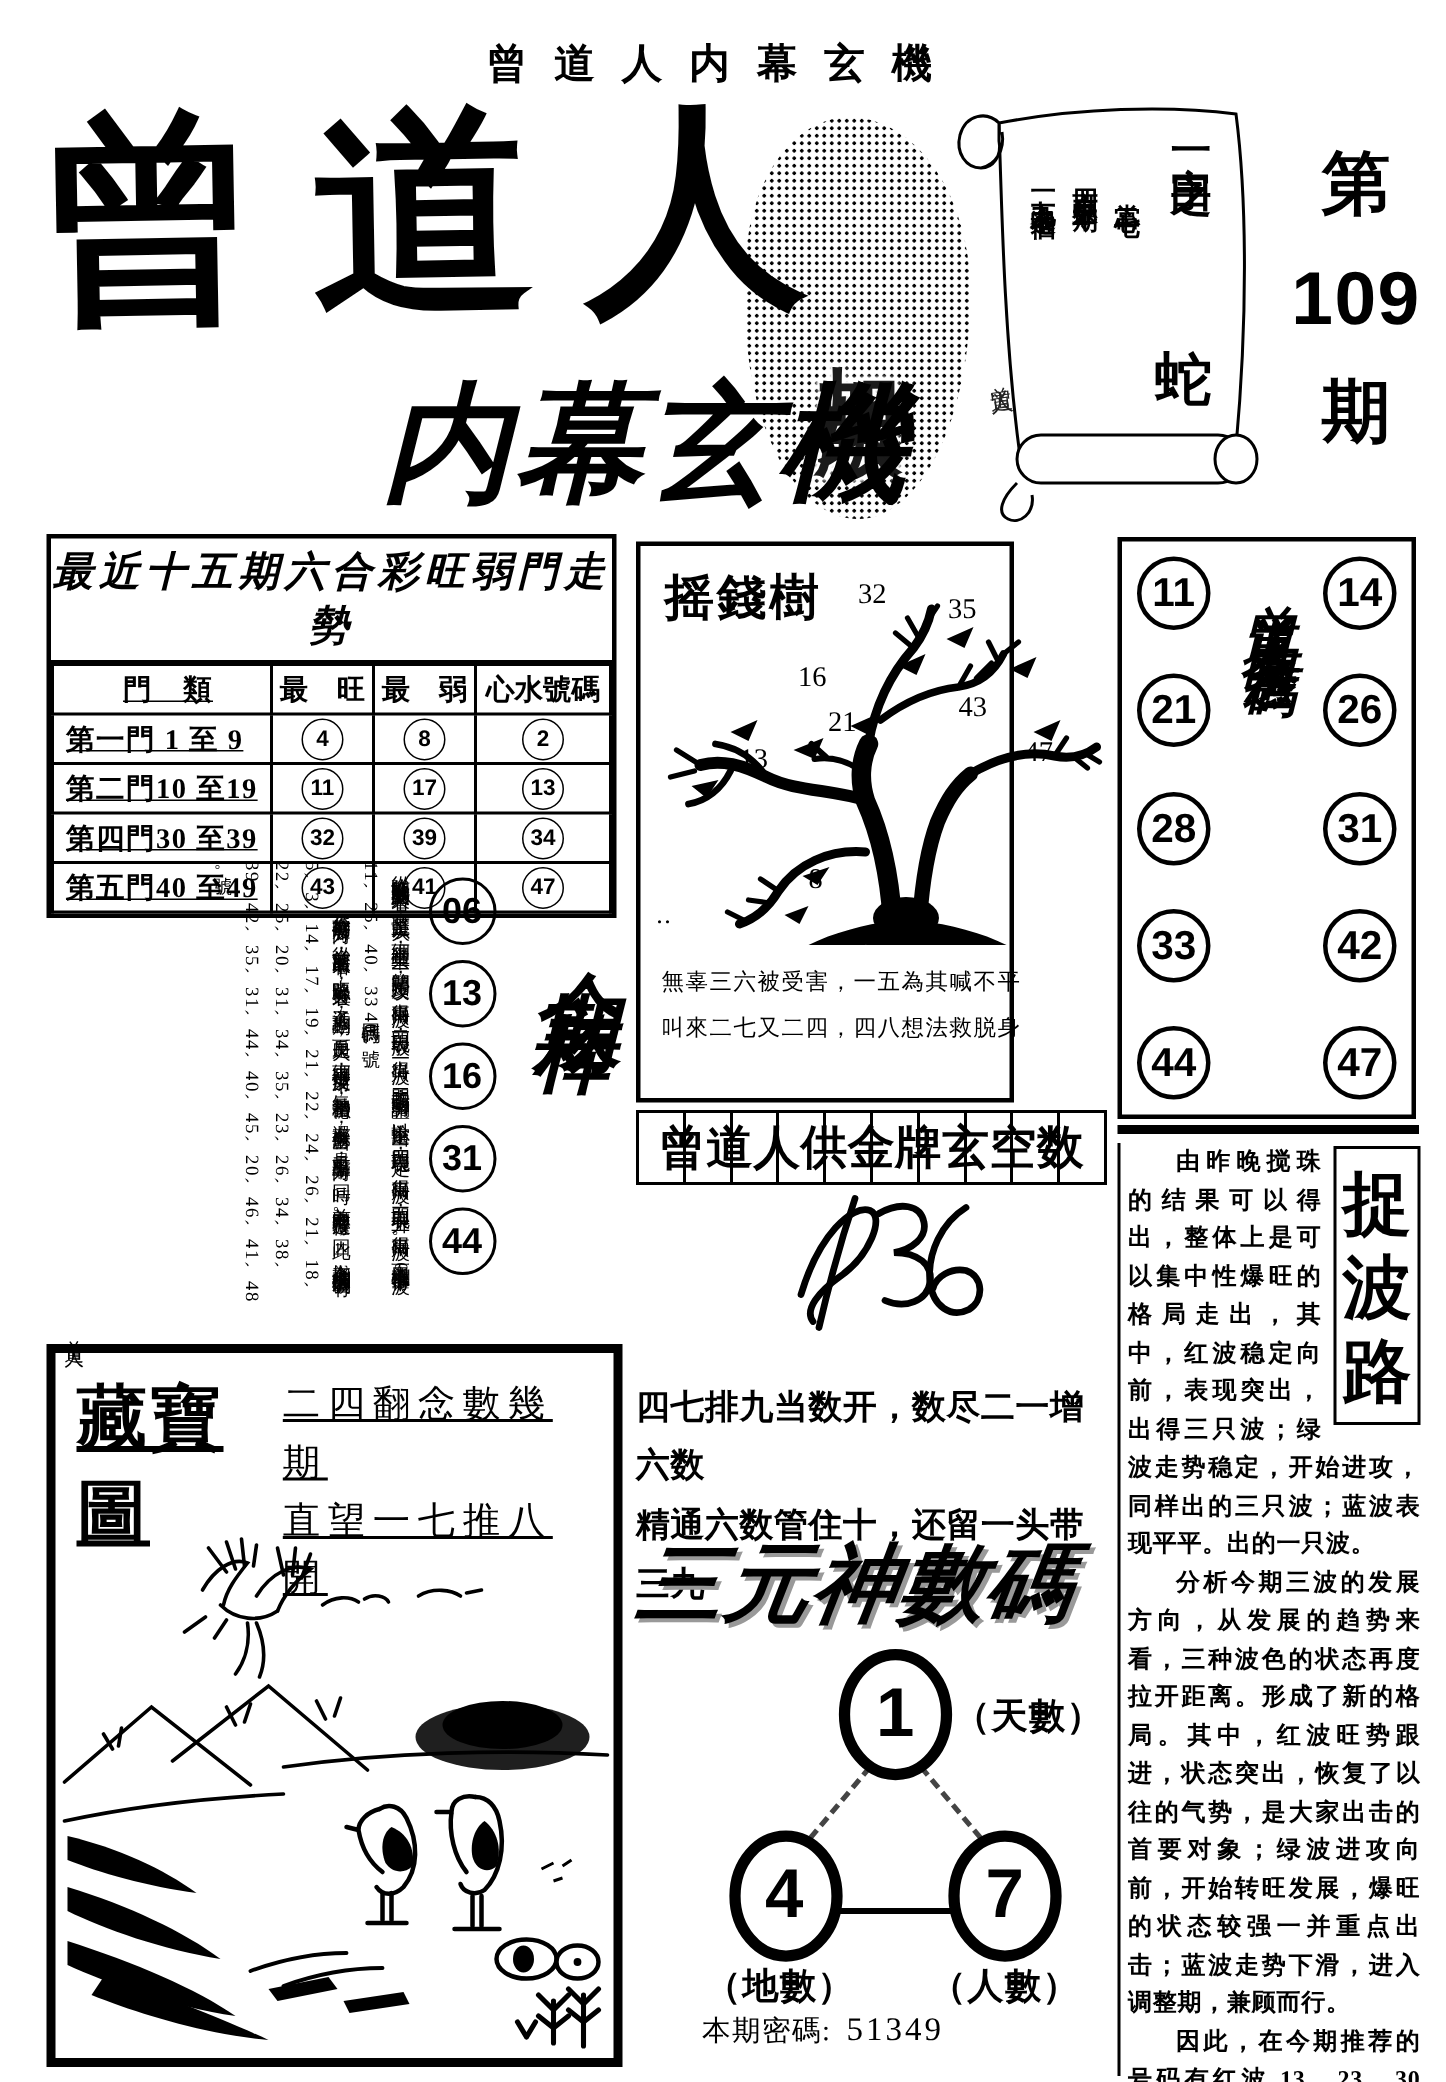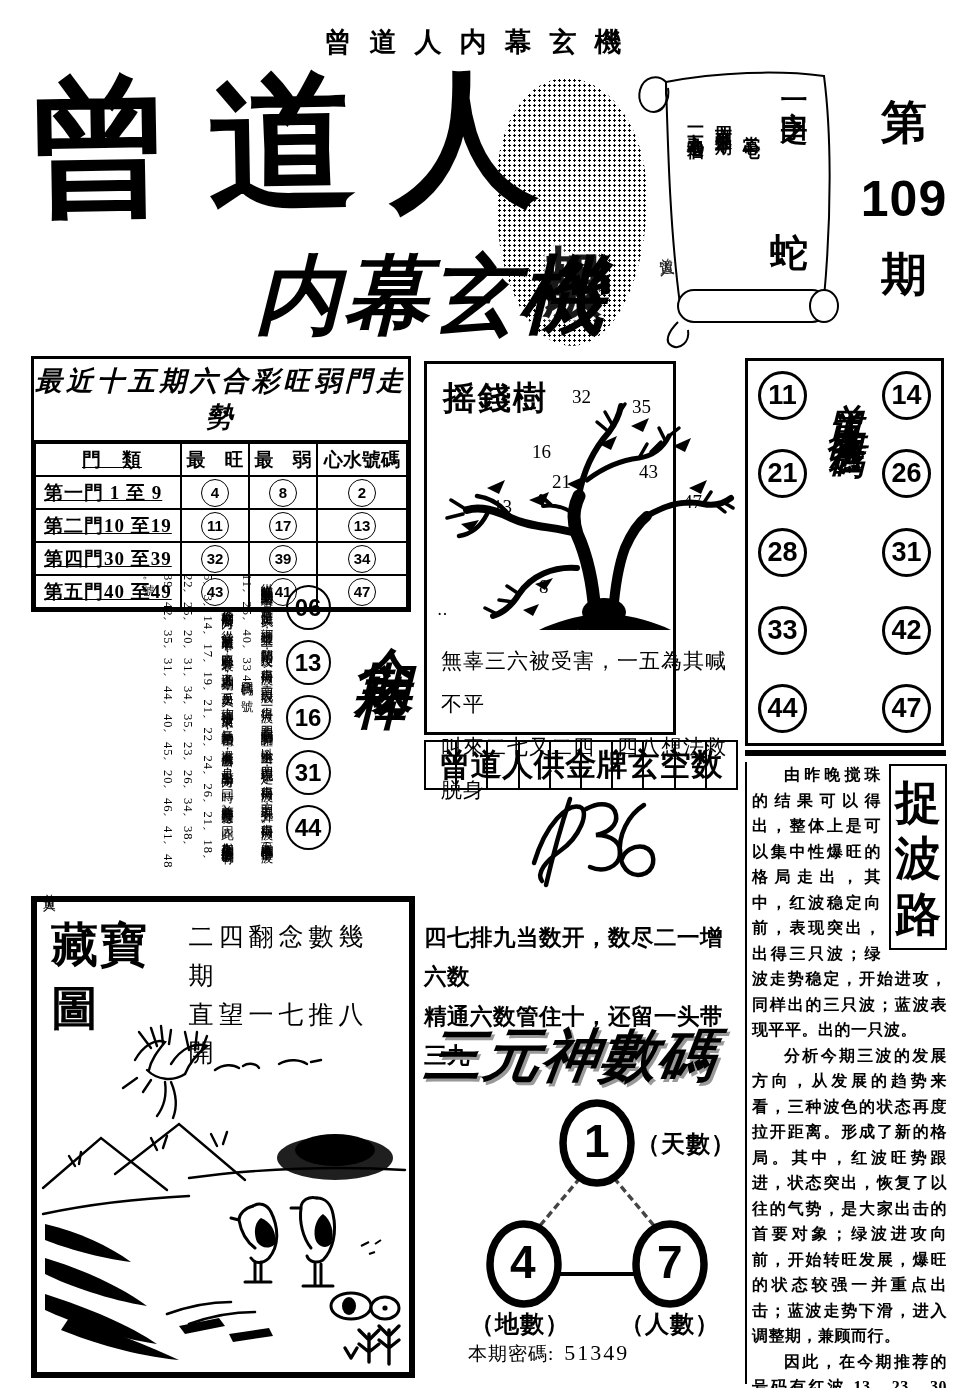--- a/index.html
+++ b/index.html
@@ -48,32 +48,32 @@
   
   .analysis { top:574px; left:40px; width:382px; height:312px; display:flex; }
   .analysis-text { width:236px; height:306px; writing-mode:vertical-rl; font-size:12.5px; line-height:1.58; letter-spacing:1px; overflow:hidden; }
   .analysis-text p.p2 { text-indent:2em; }
   .analysis-sig { position:absolute; left:0px; bottom:-6px; writing-mode:vertical-rl; font-size:13px; letter-spacing:3px; background:#fff; }
   .picks-col { width:64px; display:flex; flex-direction:column; align-items:center; padding-top:6px; }
   .circle-m { display:flex; width:45px; height:45px; border:2.6px solid #000; border-radius:50%; align-items:center; justify-content:center; font-size:24px; font-weight:bold; font-family:"Liberation Sans","DejaVu Sans",sans-serif; margin:5px 0; }
   .picks-title { width:80px; writing-mode:vertical-rl; font-size:56px; font-weight:bold; letter-spacing:14px; padding-top:28px; font-style:italic; }
 
   
-  .treasure { top:896px; left:31px; width:384px; height:482px; border:6px solid #000; }
+  .treasure { top:896px; left:31px; width:384px; height:482px; border:6px solid #000;text-decoration:underline; }
   .treasure-head { display:flex; padding:12px 10px 0 14px; }
   .treasure-title { font-size:47px; font-weight:900; font-family:"Liberation Sans","DejaVu Sans",sans-serif; letter-spacing:2px; }
   .treasure-verse { margin-left:auto; padding-right:14px; font-size:25px; line-height:1.55; letter-spacing:5px; text-align:left; padding-top:4px; }
   .treasure svg { position:absolute; left:2px; bottom:2px; }
 
   
   .treebox { top:361px; left:424px; width:252px; height:374px; border:3px solid #000; }
   .tree-title { position:absolute; top:12px; left:16px; font-size:33px; font-weight:900; font-family:"Liberation Sans","DejaVu Sans",sans-serif; letter-spacing:2px; }
   .treebox svg { position:absolute; top:24px; left:0; }
   .tree-num { position:absolute; font-size:19px; font-family:"Liberation Serif","DejaVu Serif",serif; }
-  .tree-poem { position:absolute; left:14px; top:276px; width:286px; font-size:21px; line-height:2.05; letter-spacing:1px; }
+  .tree-poem { position:absolute; left:14px; top:276px; width:286px; font-size:15px; line-height:2.05; letter-spacing:1px; }
   .tree-dots { position:absolute; left:10px; top:236px; font-size:16px; letter-spacing:3px; }
 
   
   .banner { top:740px; left:424px; width:314px; height:50px; border-top:2.5px solid #000; border-bottom:2.5px solid #000;
       background-image:repeating-linear-gradient(90deg,#000 0 2px,rgba(0,0,0,0) 2px 31.2px);
       display:flex; align-items:center; justify-content:center; }
   .banner span { font-size:31px; font-weight:900; font-family:"Liberation Sans","DejaVu Sans",sans-serif; letter-spacing:0.5px; background:rgba(255,255,255,0); white-space:nowrap; }
 
   
   .scribble { top:793px; left:516px; }

